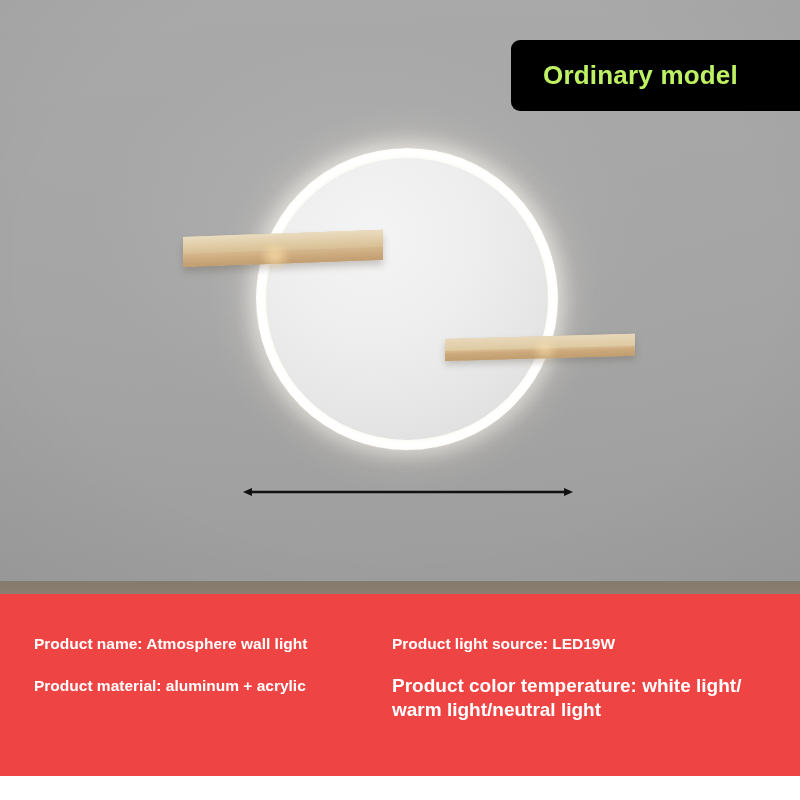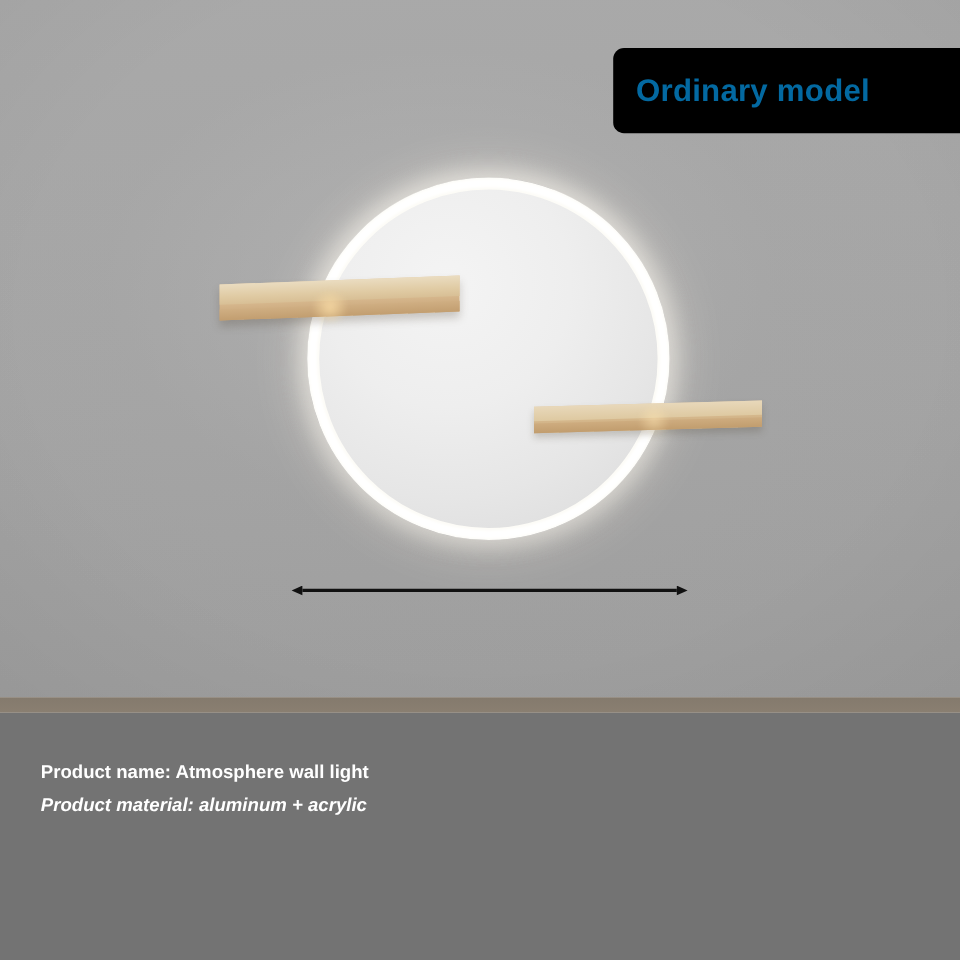--- a/index.html
+++ b/index.html
@@ -46,25 +46,25 @@
     top: 40px;
     width: 289px;
     height: 71px;
     background: #000000;
     border-top-left-radius: 9px;
     border-bottom-left-radius: 9px;
     display: flex;
     align-items: center;
   }
   .banner-text {
-    color: #0369a1;
+    color: #bef264;
     font-size: 26px;
     font-weight: bold;
     letter-spacing: 0.2px;
-    padding-left: 19px;
+    padding-left: 32px;
     white-space: nowrap;
   }
 
   
   .lamp {
     position: absolute;
     left: 256px;
     top: 148px;
     width: 302px;
     height: 302px;
@@ -246,43 +246,43 @@
     top: 581px;
     width: 800px;
     height: 13px;
     background: linear-gradient(180deg, #847a6d 0%, #8a7f71 100%);
   }
   .spec-panel {
     position: absolute;
     left: 0;
     top: 594px;
     width: 800px;
-    height: 206px;
-    background: #737373;
+    height: 182px;
+    background: #ef4444;
   }
   .spec-col-left {
     position: absolute;
     left: 34px;
     top: 40px;
     width: 345px;
   }
   .spec-col-right {
     position: absolute;
     left: 392px;
     top: 40px;
     width: 395px;
   }
   .spec-line {
     color: #ffffff;
     font-weight: bold;
     line-height: 1.28;
   }
   .spec-sm { font-size: 15.5px; }
   .spec-lg { font-size: 19px; }
-  .gap-a  { margin-top: 8px; font-style: italic; }
+  .gap-a  { margin-top: 22px; }
   .gap-b  { margin-top: 24px; }
   .gap-c  { margin-top: 20px; }
   .sup {
     font-size: 0.62em;
     vertical-align: super;
   }
 </style>
 </head>
 <body>
 
@@ -331,16 +331,21 @@
 
   <div class="strip-dark"></div>
 
   <div class="spec-panel">
 
     <div class="spec-col-left">
       <div class="spec-line spec-sm">Product name: Atmosphere wall light</div>
       <div class="spec-line spec-sm gap-a">Product material: aluminum + acrylic</div>
     </div>
 
+    <div class="spec-col-right">
+      <div class="spec-line spec-sm">Product light source: LED19W</div>
+      <div class="spec-line spec-lg gap-c">Product color temperature: white light/</div>
+      <div class="spec-line spec-lg">warm light/neutral light</div>
+    </div>
 
   </div>
 
 </div>
 
 </body></html>

